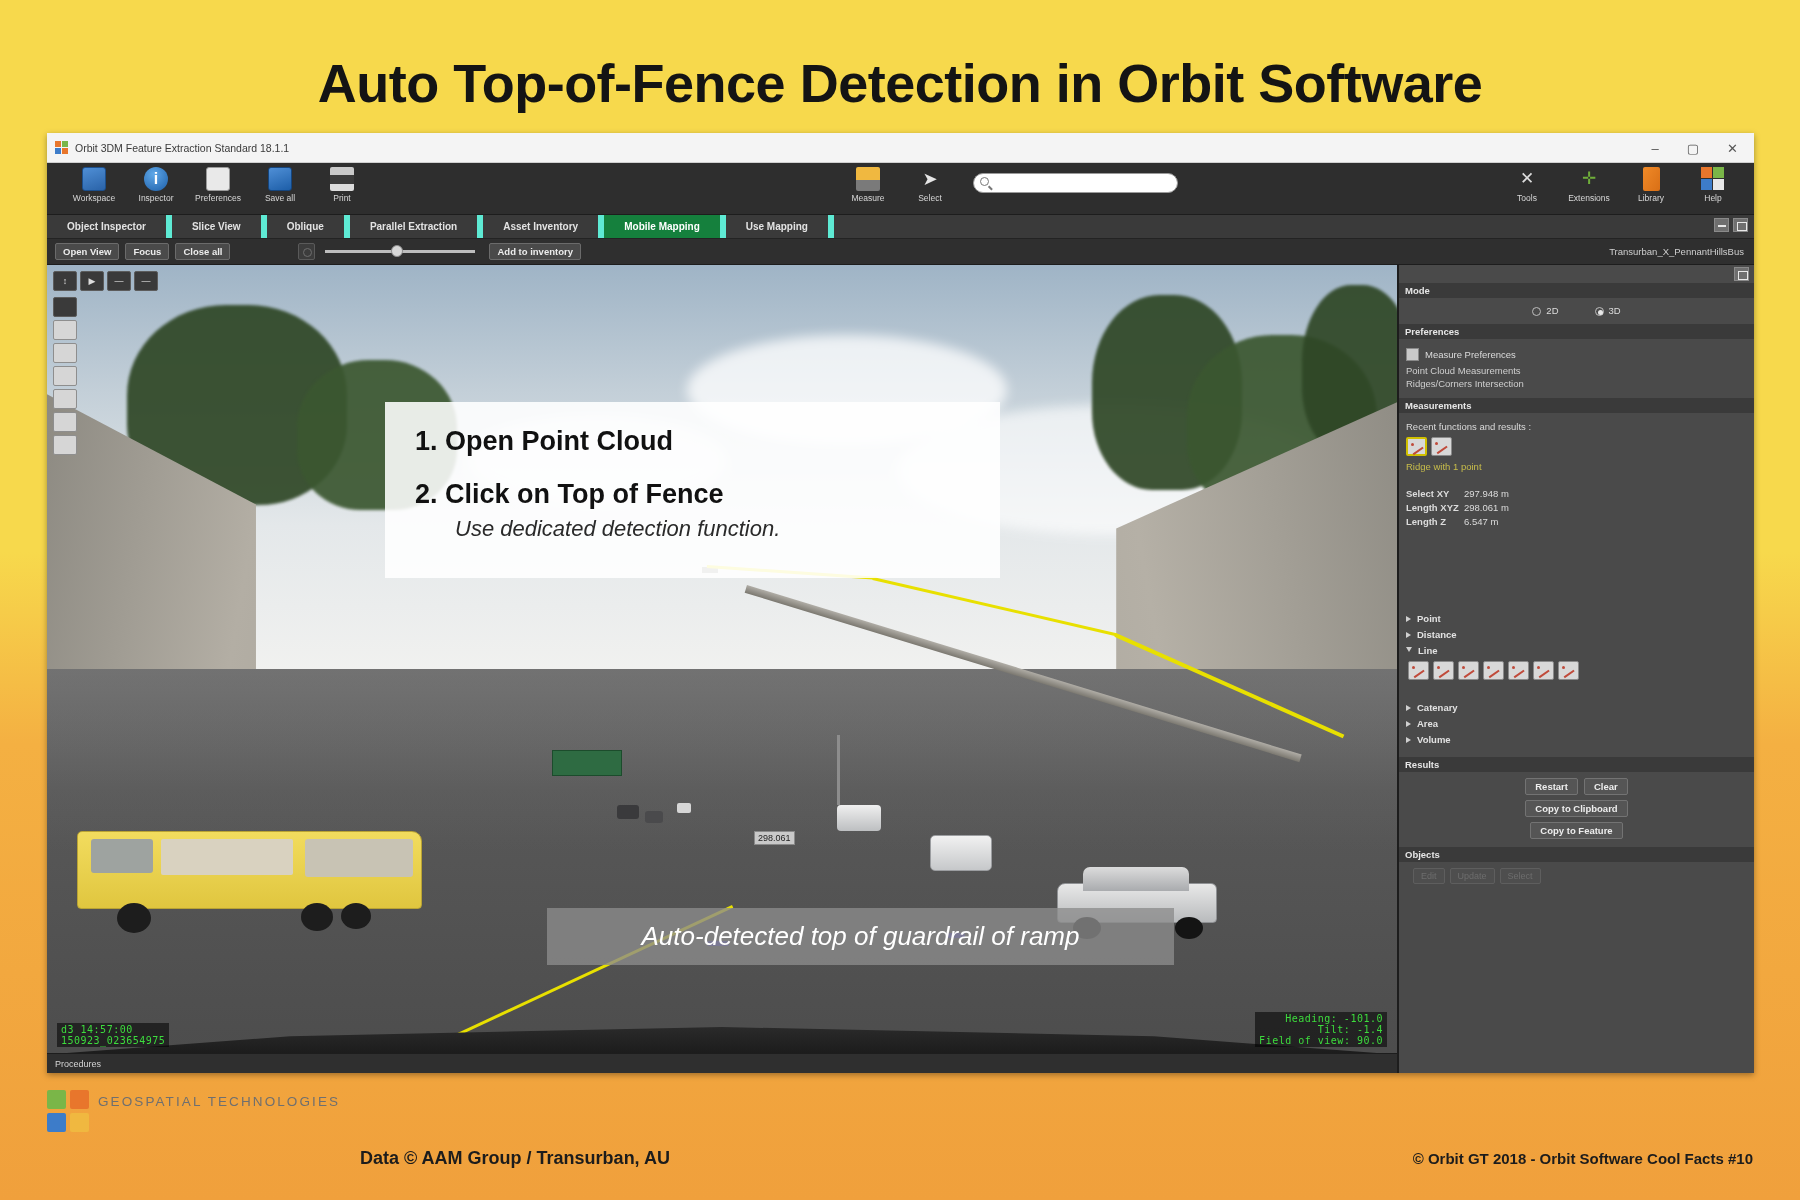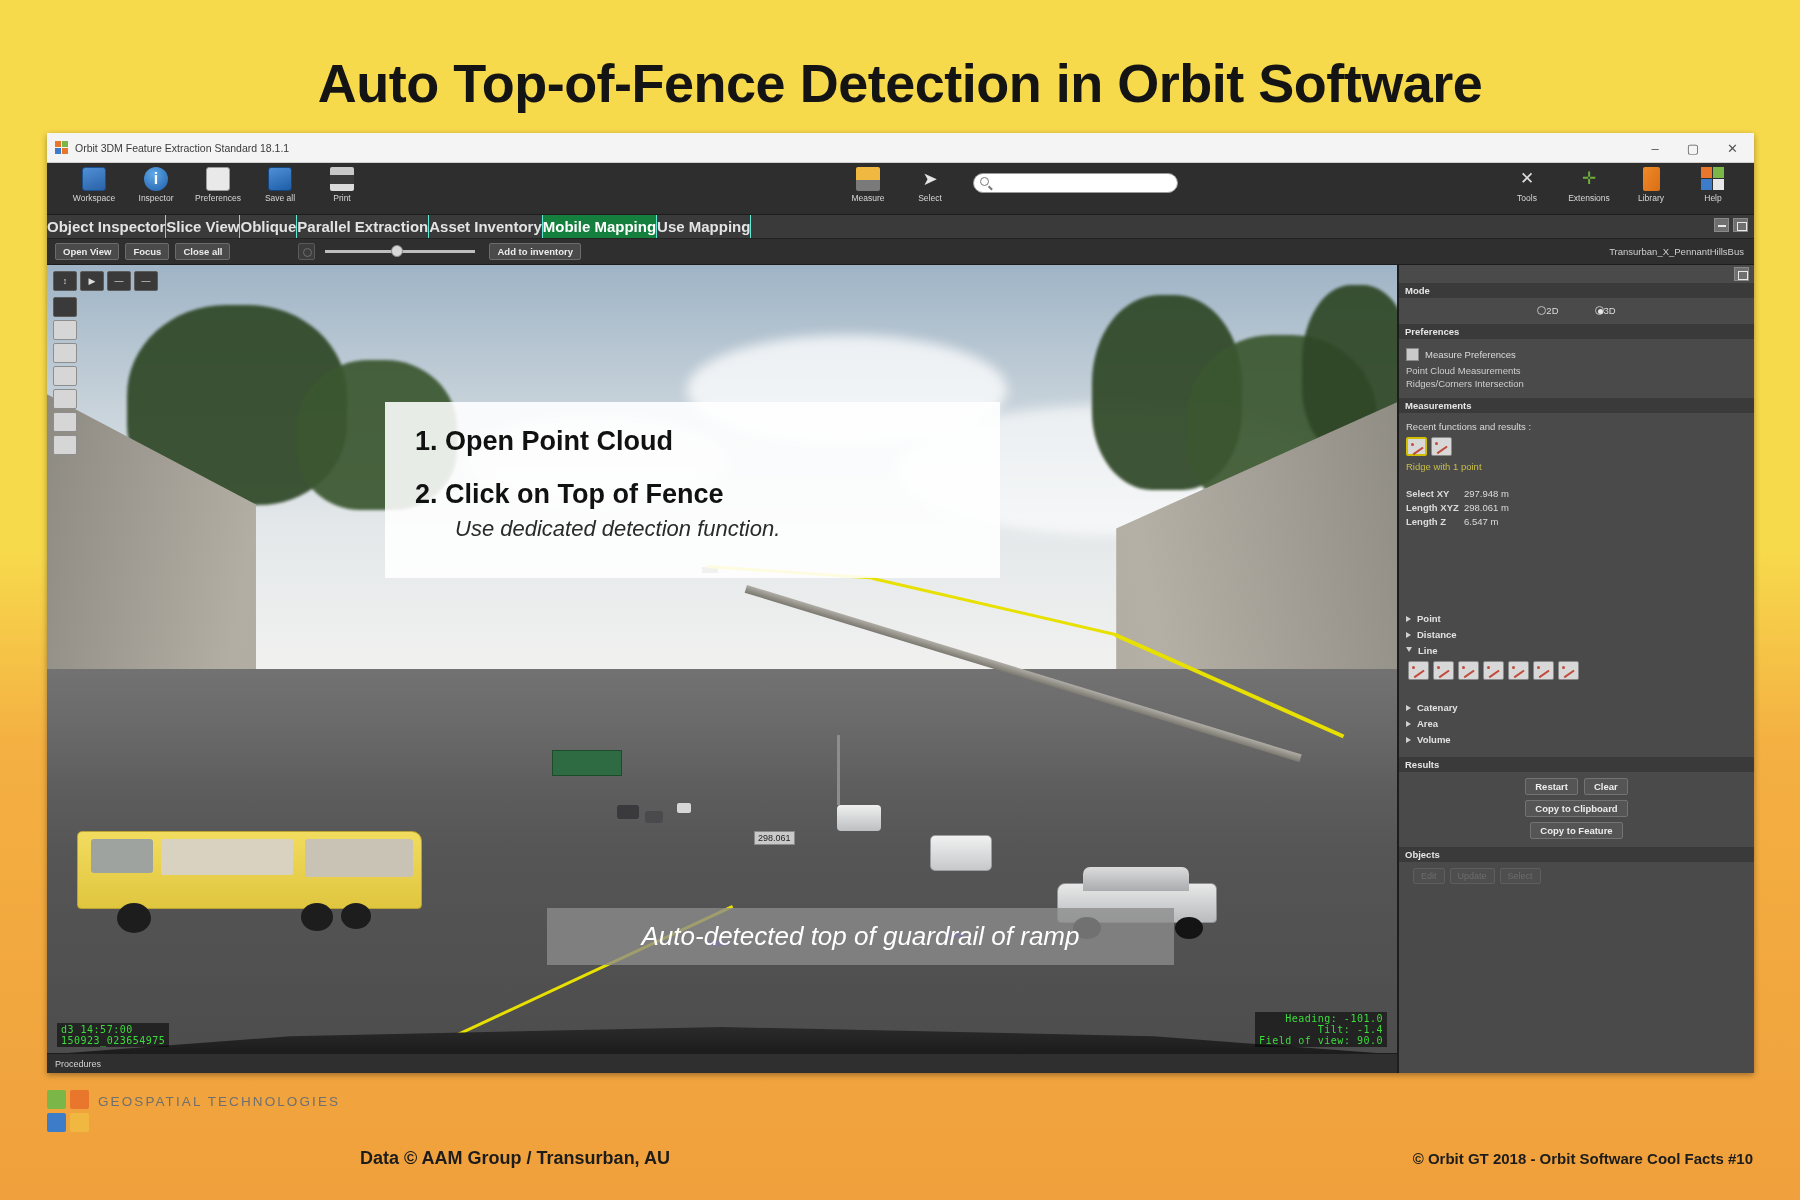--- a/index.html
+++ b/index.html
@@ -51,22 +51,22 @@
     position:absolute; left:6px; top:3px; width:9px; height:9px; border:1.6px solid #777;
     border-radius:50%;
   }
   .searchbox .mag:after{content:"";position:absolute;width:5px;height:1.6px;background:#777;transform:rotate(45deg);left:7px;top:9px;}
   
   .tabbar {
     height:24px; background:#3a3a3a; display:flex; align-items:stretch;
     border-bottom:1px solid #232323; position:relative;
   }
   .tab {
-    display:flex; align-items:center; padding:0 0; font-size:15px; font-weight:bold;
-    color:#e3e3e3; border-right:1px solid #5eead4;
+    display:flex; align-items:center; padding:0 20px; font-size:10px; font-weight:bold;
+    color:#e3e3e3; border-right:6px solid #5eead4;
   }
   .tab.active { background:#15803d; color:#fff; }
   .panel-btns { position:absolute; right:6px; top:3px; display:flex; gap:4px; }
   .mini-btn { width:15px; height:14px; background:#6f6f6f; border:1px solid #8a8a8a; position:relative; }
   .mini-btn:before { content:""; position:absolute; left:3px; top:6px; width:8px; height:2px; background:#e8e8e8; }
   .mini-btn.sq:before { left:3px; top:3px; width:8px; height:7px; background:none; border:1.5px solid #e8e8e8; }
   
   .actionbar { height:26px; background:#2f2f2f; display:flex; align-items:center; padding-left:8px; position:relative; border-bottom:1px solid #1d1d1d;}
   .abtn {
     height:17px; background:#4a4a4a; border:1px solid #6b6b6b; border-radius:2px;
@@ -133,21 +133,21 @@
     padding:13px 0; text-align:center;
   }
   .caption-box span { font-size:26px; font-style:italic; color:#fff; }
   
   .rpanel { width:auto; flex:1; background:#4a4a4a; position:relative; border-left:2px solid #1d1d1d; }
   .rp-top { height:18px; background:#4a4a4a; position:relative; }
   .rp-top .mini-btn { position:absolute; right:5px; top:2px; }
   .rp-sec { background:#3a3a3a; font-size:9.5px; font-weight:bold; color:#e6e6e6; padding:2px 6px; }
   .rp-body { padding:5px 7px 7px 7px; }
   .radios { display:flex; justify-content:center; gap:36px; padding:7px 0 8px 0; font-size:9.5px; color:#ddd; }
-  .radio { display:flex; align-items:center; }
+  .radio { display:flex; align-items:flex-end; gap:5px; }
   .rdot { width:9px; height:9px; border-radius:50%; border:1px solid #bdbdbd; background:#4a4a4a; position:relative;}
   .rdot.on:after{content:"";position:absolute;left:2px;top:2px;width:5px;height:5px;border-radius:50%;background:#e8e8e8;}
   .pref-row { display:flex; align-items:center; gap:6px; font-size:9.5px; color:#dcdcdc; margin:4px 0; }
   .pref-ico { width:13px; height:13px; background:#c9c9c9; border:1px solid #8a8a8a; }
   .pref-link { font-size:9.5px; color:#cfcfcf; margin:2px 0; }
   .recent-lbl { font-size:9.5px; color:#dadada; margin:3px 0 5px 0; }
   .ico-row { display:flex; gap:4px; margin-bottom:5px; }
   .mico { width:21px; height:19px; background:#d8d8d8; border:1px solid #8a8a8a; border-radius:2px; position:relative;}
   .mico.sel { border:2px solid #d0c000; }
   .mico:after{content:"";position:absolute;left:4px;top:11px;width:12px;height:1.5px;background:#c04a3a;transform:rotate(-35deg);}

